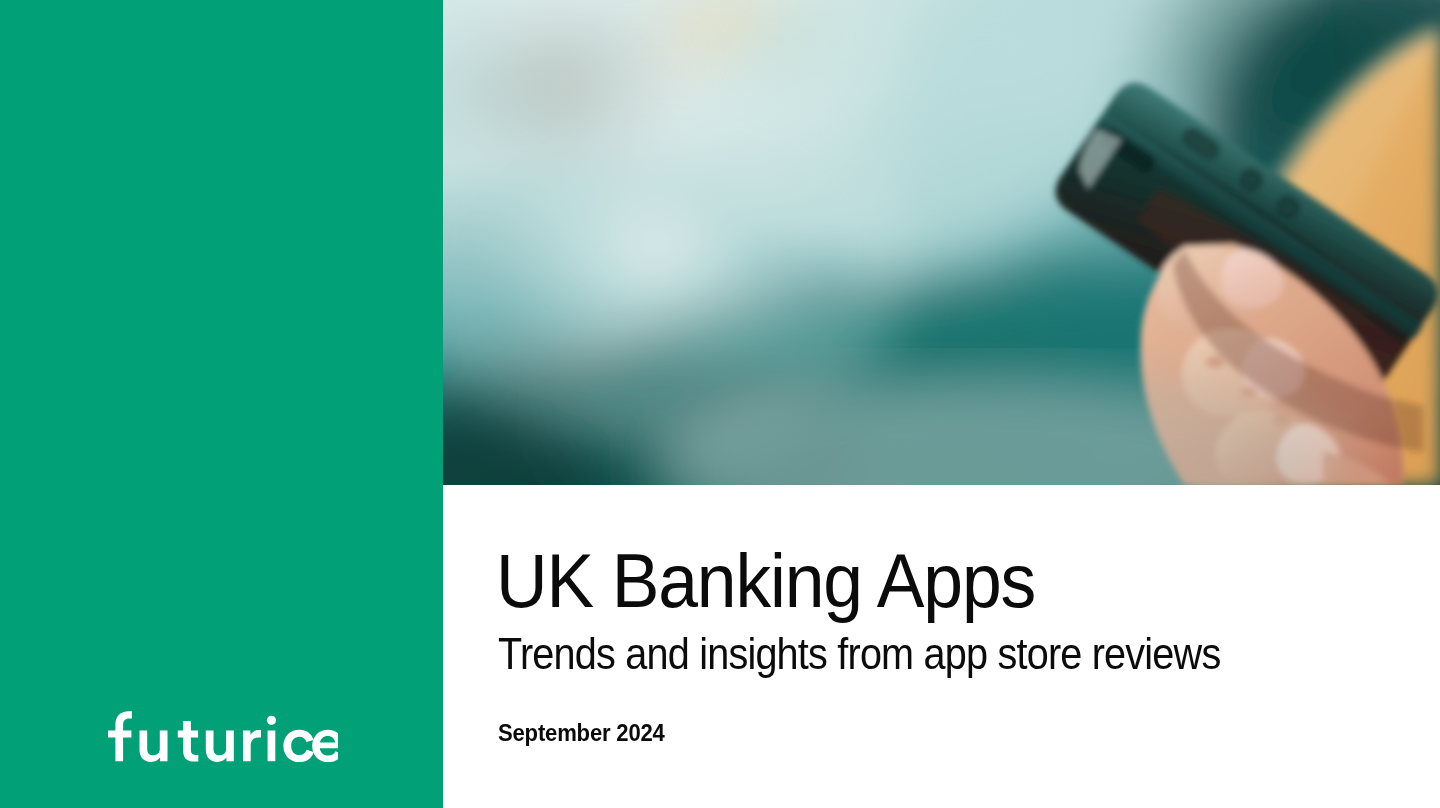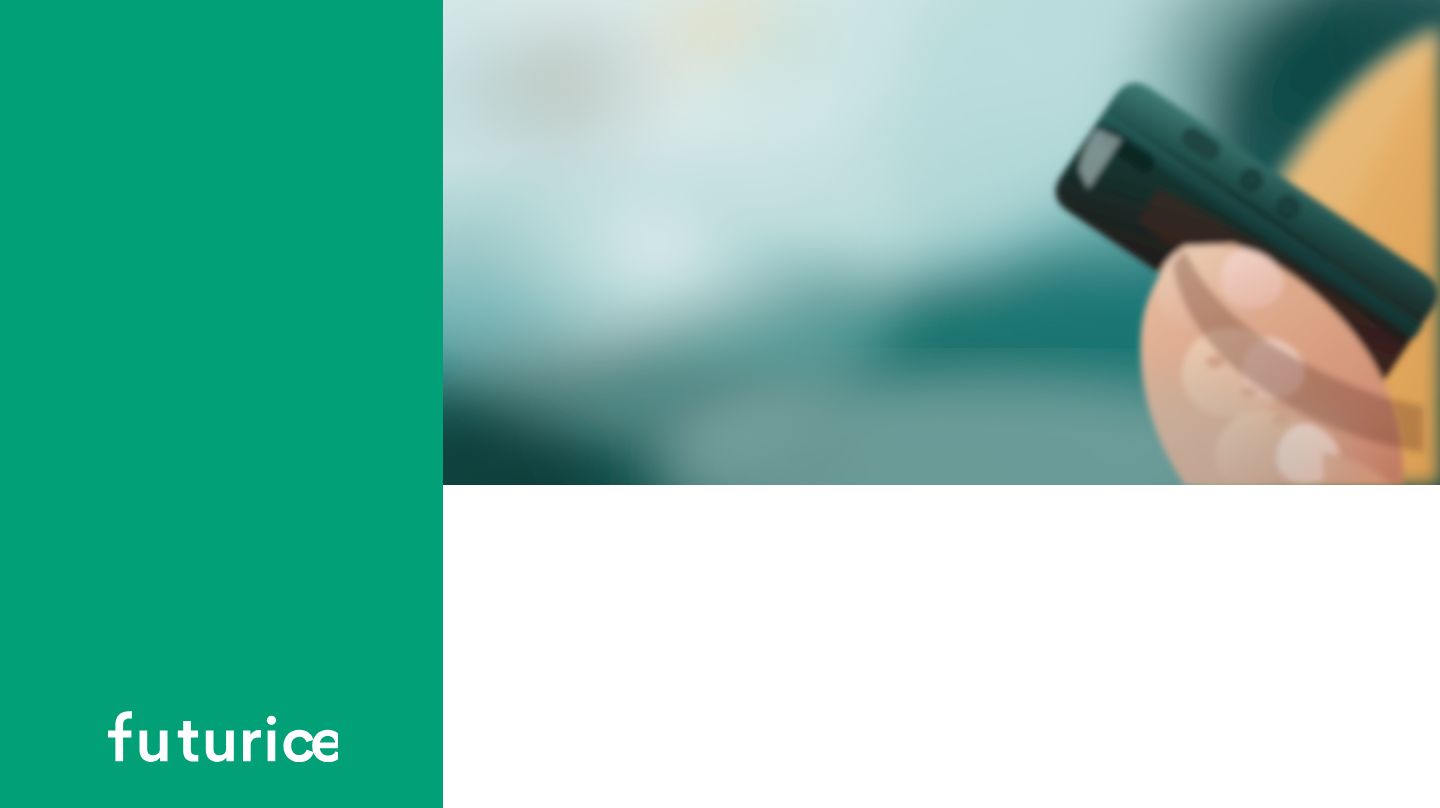--- a/index.html
+++ b/index.html
@@ -340,14 +340,21 @@
           <ellipse cx="838" cy="420" rx="9" ry="6" fill="#c4836a" opacity="0.40"></ellipse>
         </g>
 
         <ellipse cx="210" cy="250" rx="260" ry="200" fill="#eaf6f5" opacity="0.28" filter="url(#bgBlur)"></ellipse>
         <ellipse cx="560" cy="460" rx="340" ry="90" fill="#a9c4c2" opacity="0.35" filter="url(#bgBlur)"></ellipse>
         <rect x="0" y="0" width="997" height="485" fill="#0a3f3c" opacity="0.035"></rect>
       </g>
     </svg>
   </div>
 
+  <div class="text-block">
+    <h1 class="slide-title">UK Banking Apps</h1>
+
+    <p class="slide-subtitle">Trends and insights from app store reviews</p>
+
+    <p class="slide-date">September 2024</p>
+  </div>
 
 </div>
 
 </body></html>

